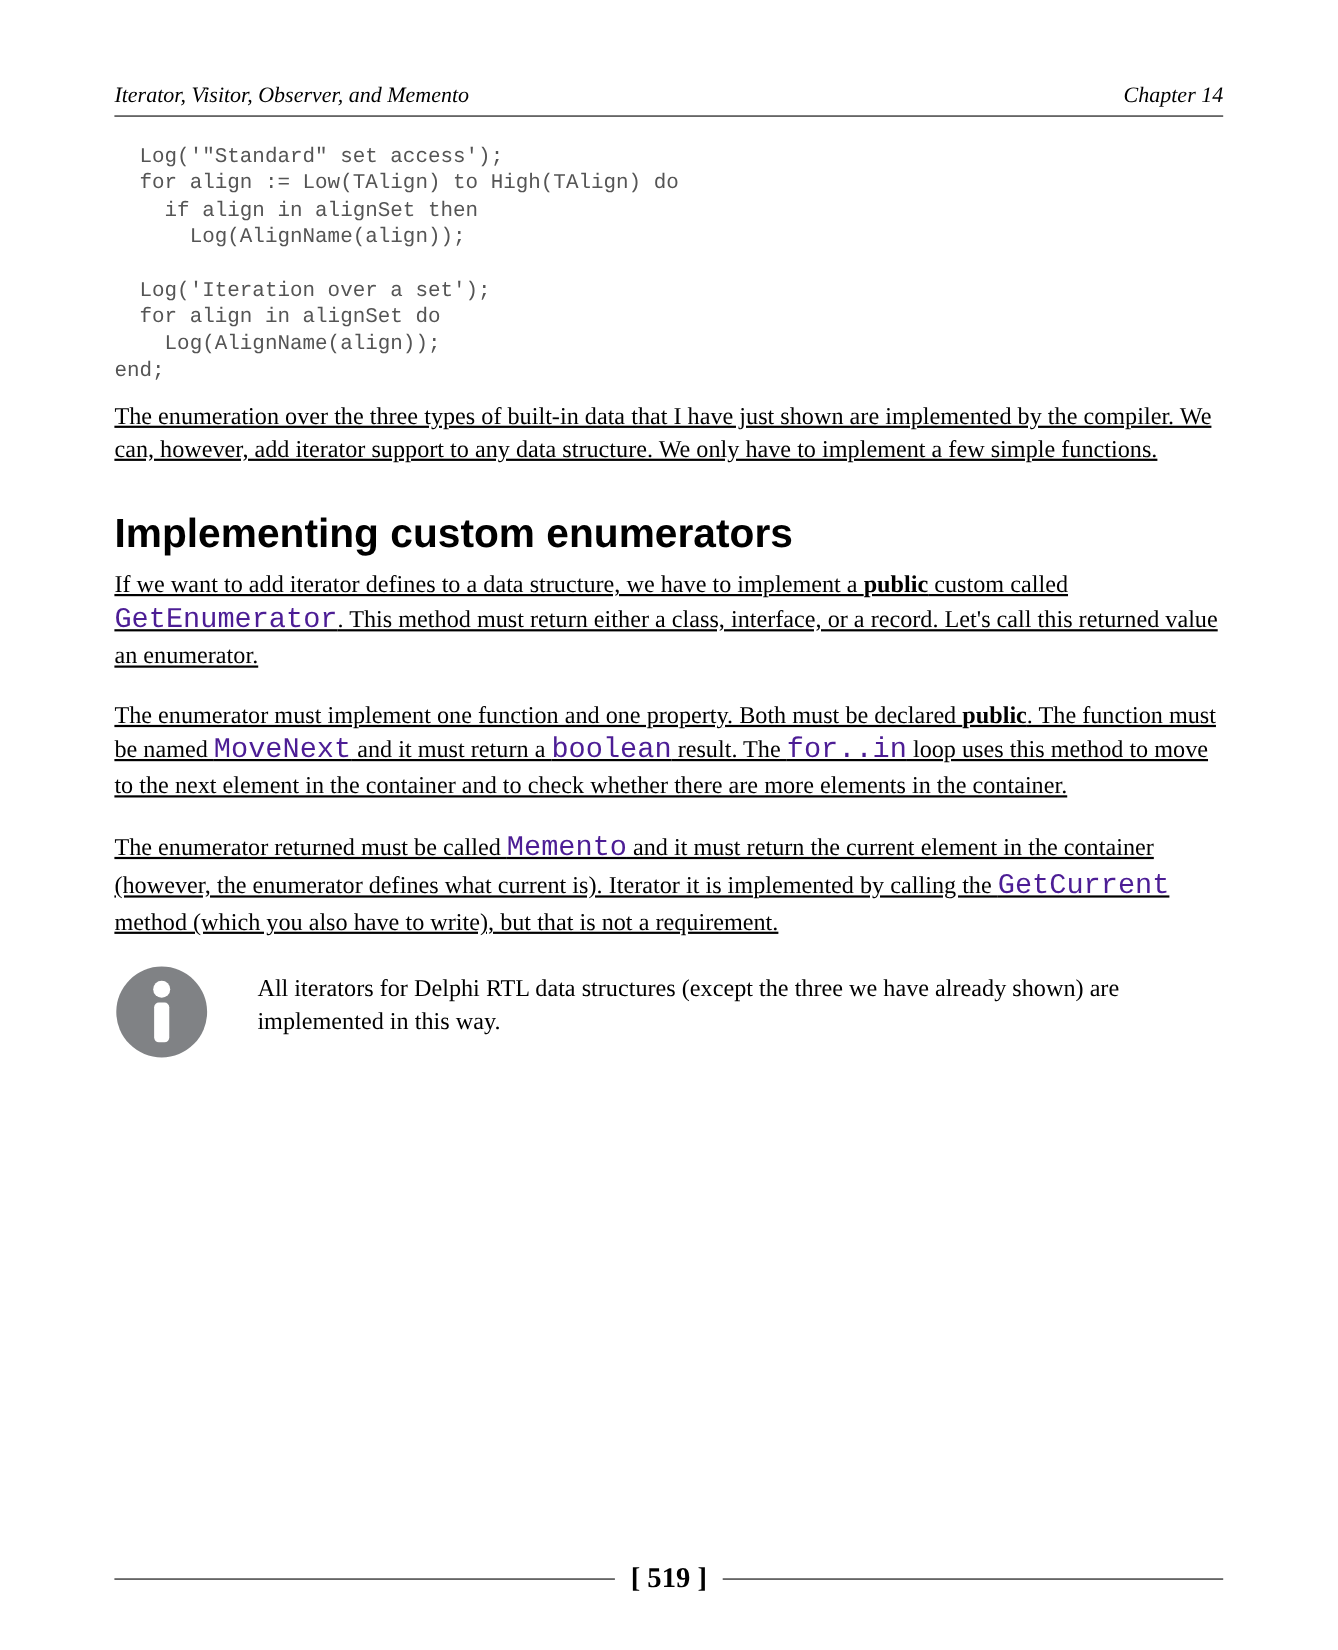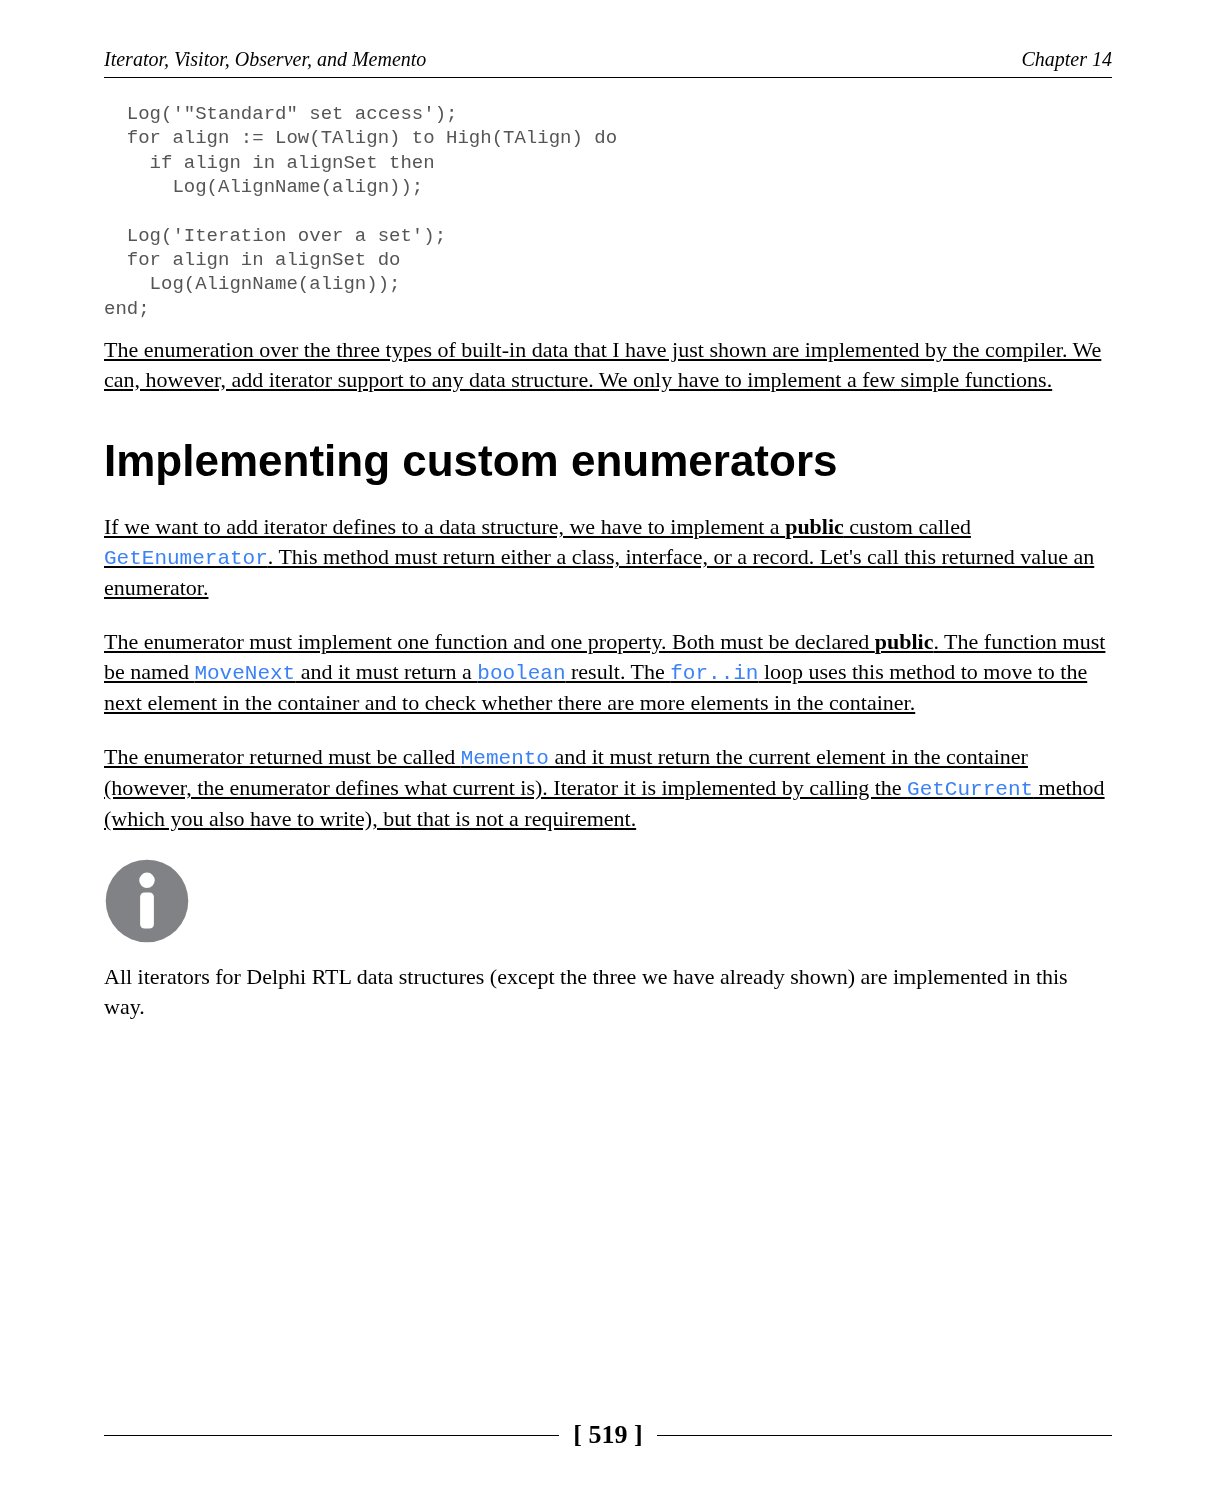--- a/index.html
+++ b/index.html
@@ -6,21 +6,21 @@
     margin: 0;
     padding: 0;
     background: #ffffff;
     font-family: Georgia, 'Times New Roman', serif;
     color: #000000;
   }
   .page {
     width: 1216px;
     height: 1500px;
     box-sizing: border-box;
-    padding: 48px 104px 0 104px;
+    padding: 76px 104px 0 104px;
     position: relative;
   }
   .header {
     display: flex;
     justify-content: space-between;
     align-items: baseline;
     font-style: italic;
     font-size: 20px;
     border-bottom: 1px solid #000;
     padding-bottom: 6px;
@@ -42,34 +42,33 @@
   }
   p.body {
     font-size: 22px;
     line-height: 1.35;
     margin: 0 0 24px 0;
     text-decoration: underline;
   }
   h2.section {
     font-family: Arial, Helvetica, sans-serif;
     font-weight: bold;
-    font-size: 44px;
-    margin: 42px 0 26px 0;
+    font-size: 37px;
+    margin: 42px 0 10px 0;
   }
   .mono {
     font-family: 'Courier New', Courier, monospace;
-    color: #3b82f6;
-    font-size: 21px;
+    color: #4c1d95;
+    font-size: 26px;
   }
   .note {
     display: flex;
     align-items: flex-start;
-    gap: 12px;
+    gap: 44px;
     margin-top: 14px;
-    flex-direction: column;
   }
   .note-text {
     font-size: 22px;
     line-height: 1.35;
     padding-top: 6px;
   }
   .info-icon {
     width: 86px;
     height: 86px;
     flex: 0 0 86px;

